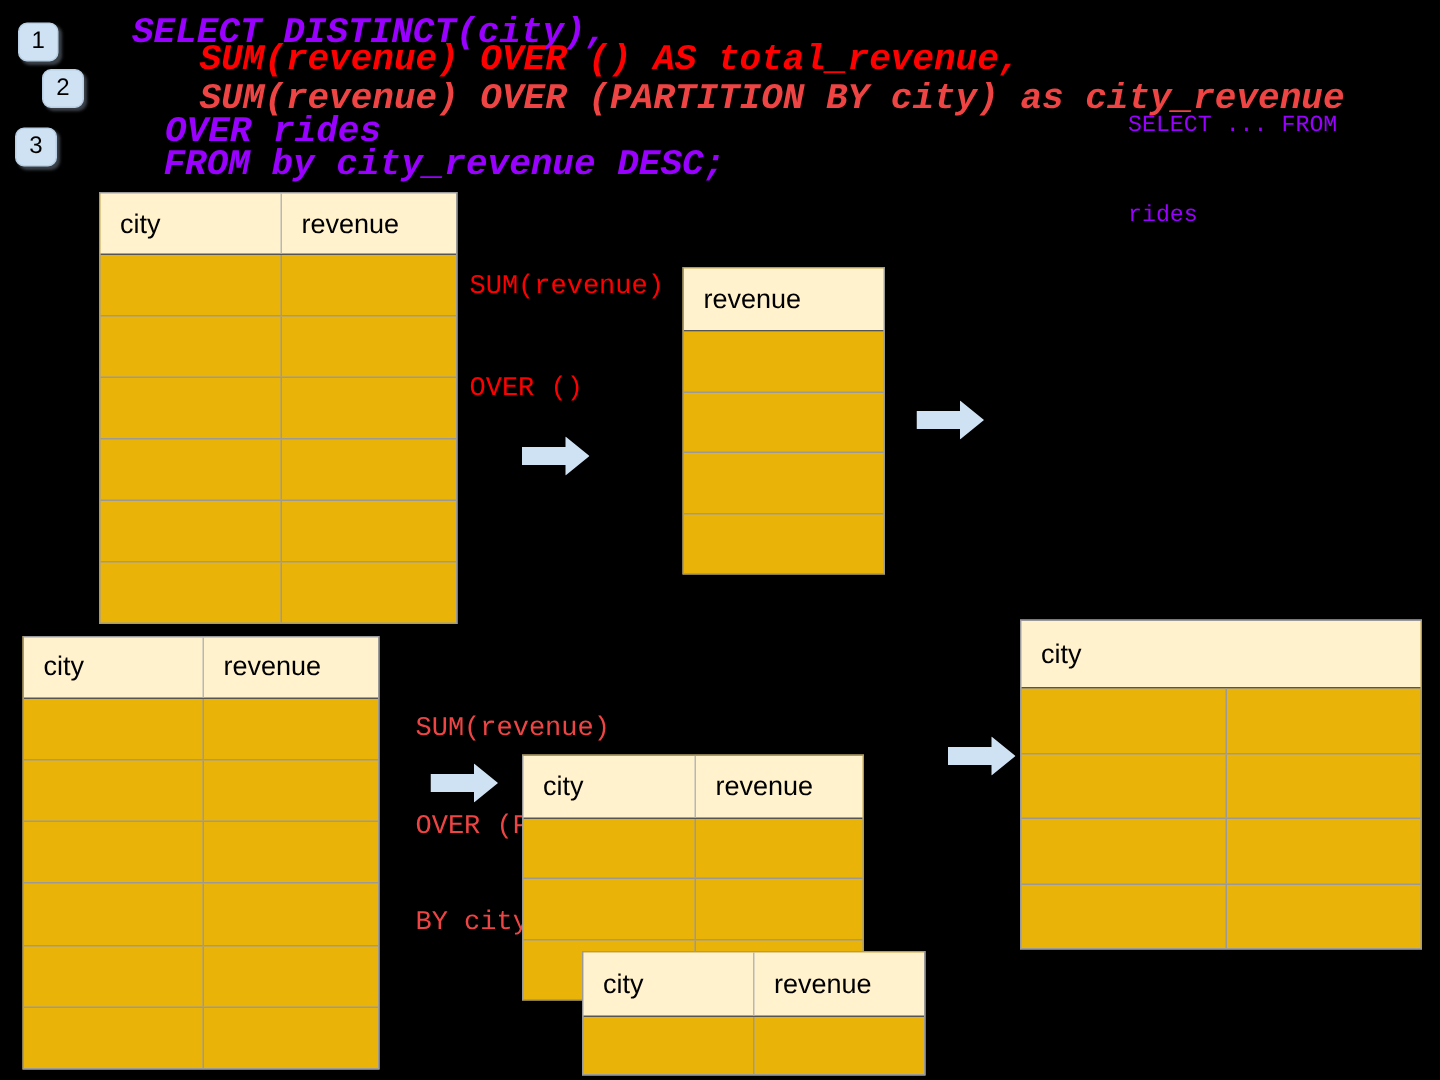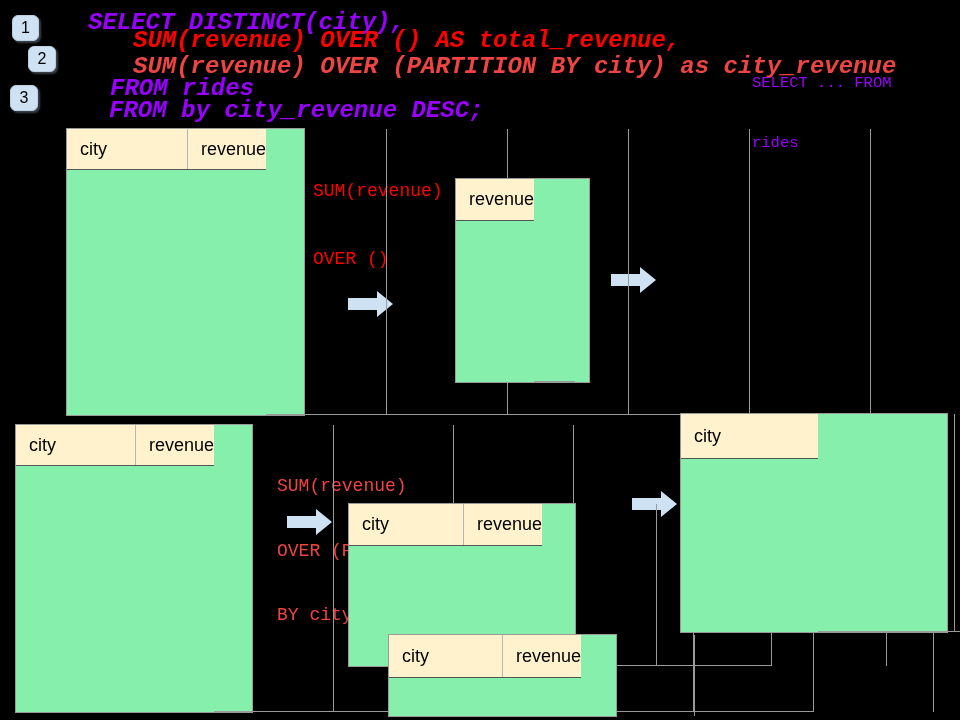--- a/index.html
+++ b/index.html
@@ -16,22 +16,22 @@
   .annot{position:absolute;font-family:"Liberation Mono","DejaVu Sans Mono",monospace;
          font-weight:normal;white-space:pre;}
 
   
   .badge{position:absolute;background:#cfe2f3;border:1px solid #b9cfe4;border-radius:6px;
          box-shadow:2px 2px 2px rgba(90,100,110,.65);
          display:flex;align-items:center;justify-content:center;
          font-size:16px;color:#000;box-sizing:border-box;}
 
   
-  .tbl{position:absolute;display:flex;flex-direction:row;background:#86efac;
-       border:1px solid #9a9a9a;box-sizing:border-box;}
+  .tbl{position:absolute;display:flex;flex-direction:column;background:#eab308;
+       border:1px solid #9a9a9a;box-sizing:border-box;justify-content:flex-end;}
   .hdr{display:flex;background:#fff2cc;border-bottom:1px solid #555;flex:0 0 auto;}
   .hc{box-sizing:border-box;display:flex;align-items:center;padding-left:13px;
       font-size:18px;color:#000;border-right:1px solid #b7b7b7;}
   .hc:last-child{border-right:none;}
   .grow{flex:1;}
   .row{display:flex;flex:1;border-bottom:1px solid #9a9a9a;}
   .row:last-child{border-bottom:none;}
   .c{box-sizing:border-box;border-right:1px solid #9a9a9a;}
   .c:last-child{border-right:none;}
 
@@ -48,21 +48,21 @@
   <div class="badge" style="left:28px;top:46px;width:28px;height:26px">
       <span>2</span>
     </div>
   <div class="badge" style="left:10px;top:85px;width:28px;height:26px">
       <span>3</span>
     </div>
 
   <div class="code code-main purple" style="left:88px;top:12px">SELECT DISTINCT(city),</div>
   <div class="code code-main red" style="left:133px;top:30px">SUM(revenue) OVER () AS total_revenue,</div>
   <div class="code code-main green" style="left:133px;top:56px">SUM(revenue) OVER (PARTITION BY city) as city_revenue</div>
-  <div class="code code-main purple" style="left:110px;top:78px">FROM rides</div>
+  <div class="code code-main purple" style="left:110px;top:78px">OVER rides</div>
   <div class="code code-main purple" style="left:109px;top:100px">FROM by city_revenue DESC;</div>
 
   <div class="annot purple" style="left:752px;top:33px;font-size:15.5px;line-height:20px">
     <div>SELECT ... FROM</div>
     <div>rides</div>
   </div>
 
   <div class="annot red" style="left:313px;top:135px;font-size:18px;line-height:22.5px">
     <div>SUM(revenue)</div>
     <div>OVER ()</div>

